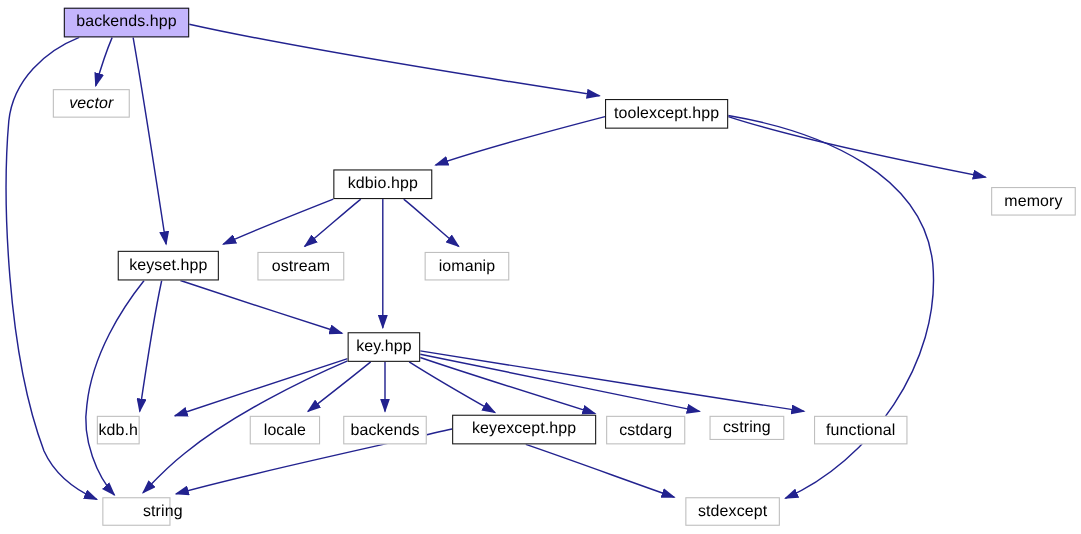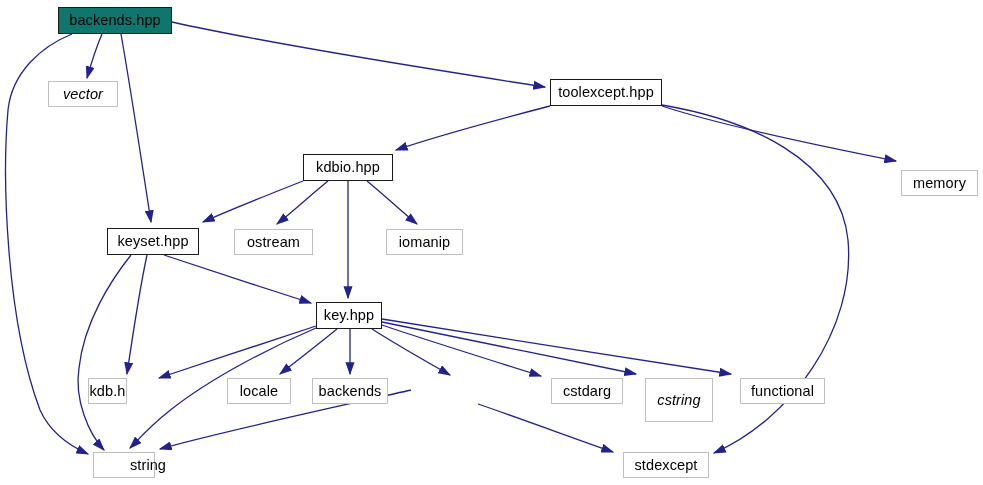--- a/index.html
+++ b/index.html
@@ -44,21 +44,21 @@
     color: #000000;
     background: #ffffff;
     border: 1px solid #bfbfbf;
     letter-spacing: 0.1px;
   }
   .node.local {
     border: 1.6px solid #1a1a1a;
   }
   .node.current {
     border: 1.6px solid #1a1a1a;
-    background: #0f766e;
+    background: #c4b5fd;
   }
 </style>
 </head>
 <body>
 
 <div id="graph-root">
   <svg id="edge-layer" width="983" height="485" viewBox="0 0 983 485" xmlns="http://www.w3.org/2000/svg">
     <defs>
       <marker id="arrowhead" markerWidth="10" markerHeight="7" refX="9" refY="3.5" orient="auto" markerUnits="strokeWidth">
         <polygon points="0 0, 10 3.5, 0 7" fill="#22228f"></polygon>
@@ -92,21 +92,21 @@
       </g>
   </svg>
 
   <div id="node-layer">
       <div class="node current" style="left: 58px; top: 7px; width: 114px; height: 27px;">
         <span>backends.hpp</span>
       </div>
       <div class="node system" style="left: 48px; top: 81px; width: 70px; height: 26px; font-style: italic;">
         <span>vector</span>
       </div>
-      <div class="node local" style="left: 550px; top: 79px; width: 112px; height: 27px;">
+      <div class="node local" style="left: 550px; top: 90px; width: 112px; height: 27px;">
         <span>toolexcept.hpp</span>
       </div>
       <div class="node system" style="left: 901px; top: 154px; width: 77px; height: 26px; margin-top: 16px;">
         <span>memory</span>
       </div>
       <div class="node local" style="left: 303px; top: 154px; width: 90px; height: 27px;">
         <span>kdbio.hpp</span>
       </div>
       <div class="node local" style="left: 107px; top: 228px; width: 92px; height: 27px;">
         <span>keyset.hpp</span>
@@ -122,24 +122,27 @@
       </div>
       <div class="node system" style="left: 88px; top: 378px; width: 39px; height: 26px;">
         <span>kdb.h</span>
       </div>
       <div class="node system" style="left: 227px; top: 378px; width: 64px; height: 26px;">
         <span>locale</span>
       </div>
       <div class="node system" style="left: 312px; top: 378px; width: 76px; height: 26px;">
         <span>backends</span>
       </div>
+      <div class="node local" style="left: 411px; top: 377px; width: 131px; height: 27px;">
+        <span>keyexcept.hpp</span>
+      </div>
       <div class="node system" style="left: 551px; top: 378px; width: 72px; height: 26px;">
         <span>cstdarg</span>
       </div>
-      <div class="node system" style="left: 645px; top: 378px; width: 68px; height: 44px; font-style: italic;">
+      <div class="node system" style="left: 645px; top: 378px; width: 68px; height: 22px;">
         <span>cstring</span>
       </div>
       <div class="node system" style="left: 740px; top: 378px; width: 85px; height: 26px;">
         <span>functional</span>
       </div>
       <div class="node system" style="left: 93px; top: 452px; width: 62px; height: 26px; padding-left: 48px;">
         <span>string</span>
       </div>
       <div class="node system" style="left: 623px; top: 452px; width: 86px; height: 26px;">
         <span>stdexcept</span>

